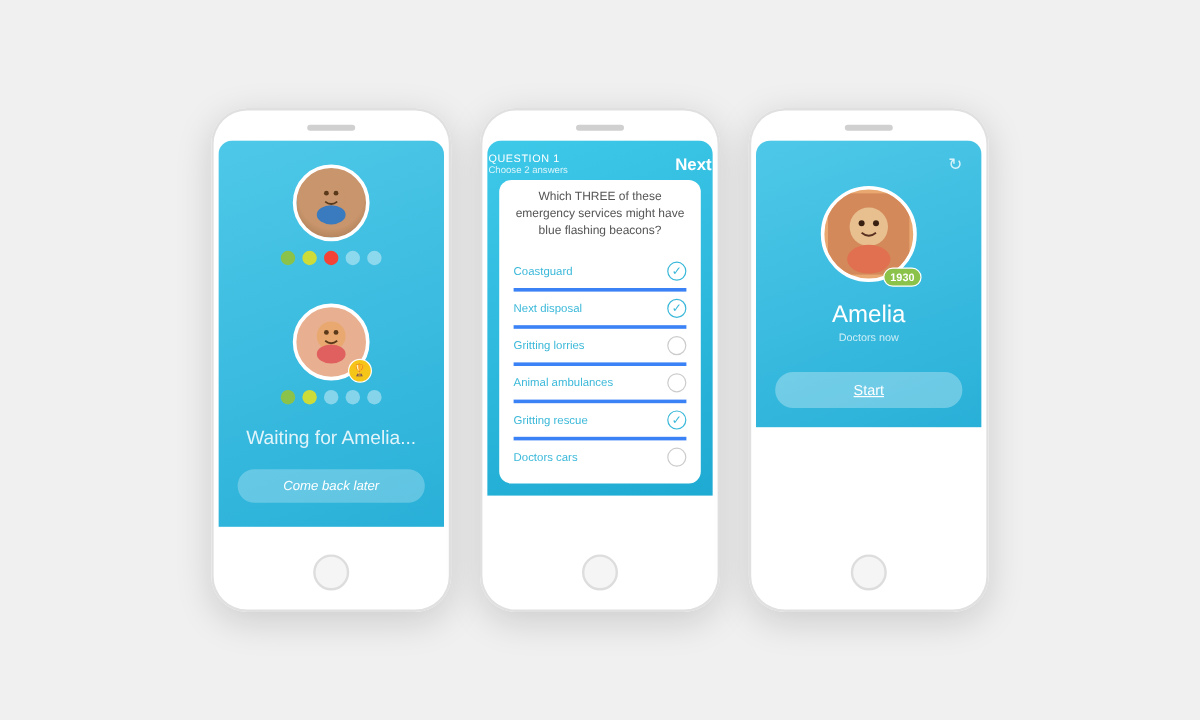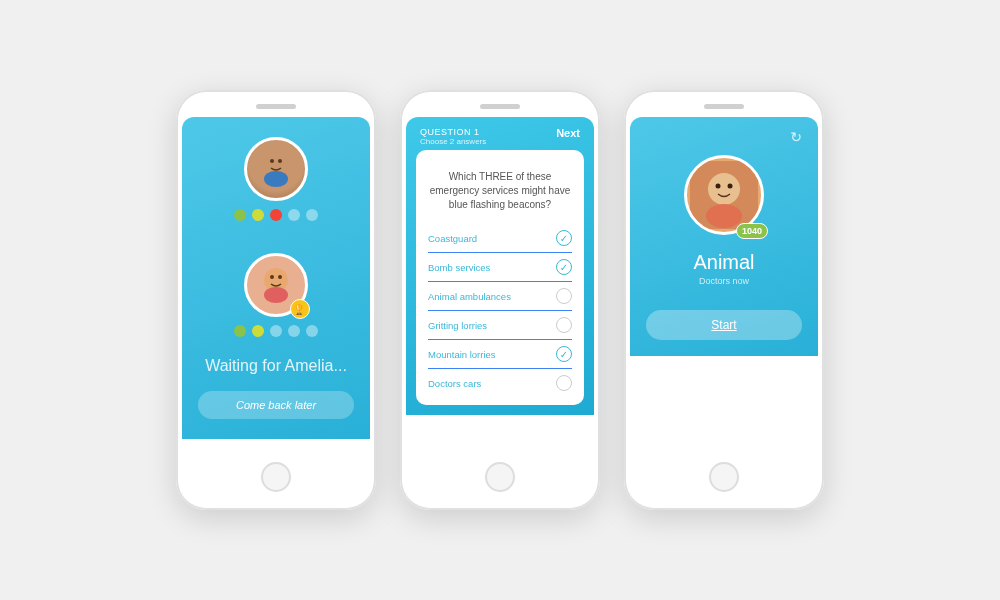--- a/index.html
+++ b/index.html
@@ -147,67 +147,67 @@
     .screen-2 {
       background: linear-gradient(160deg, #3ec9e9 0%, #1eaad2 100%);
       display: flex;
       flex-direction: column;
       align-items: stretch;
     }
 
     .quiz-header {
       display: flex;
       justify-content: space-between;
-      align-items: flex-start;
-      padding: 10px 14px 4px;
+      align-items: center;
+      padding: 10px 1px 4px;
       color: #fff;
     }
 
     .question-label {
       font-size: 9px;
       letter-spacing: 0.5px;
       color: #fff;
     }
 
     .choose-label {
       font-size: 8px;
       color: rgba(255,255,255,0.8);
     }
 
     .next-btn {
-      font-size: 11px;
+      font-size: 14px;
       color: #fff;
       font-weight: 600;
       cursor: pointer;
       background: none;
       border: none;
     }
 
     .quiz-card {
       background: #fff;
       margin: 0 10px 10px;
       border-radius: 10px;
-      padding: 20px 12px 8px;
+      padding: 8px 12px 8px;
       flex: 1;
     }
 
     .quiz-question {
       font-size: 10px;
       color: #555;
       text-align: center;
       margin-bottom: 12px;
       line-height: 1.4;
     }
 
     .quiz-option {
       display: flex;
       align-items: center;
       justify-content: space-between;
       padding: 6px 0;
-      border-bottom: 1px solid #3b82f6;
+      border-bottom: 3px solid #3b82f6;
     }
 
     .quiz-option:last-child { border-bottom: none; }
 
     .option-text {
       font-size: 9.5px;
       color: #3ab8d9;
     }
 
     .option-circle {
@@ -369,38 +369,38 @@
           <p class="quiz-question">Which THREE of these emergency services might have blue flashing beacons?</p>
 
           <div class="quiz-option">
             <span class="option-text">Coastguard</span>
             <div class="option-circle option-checked">
               <span class="check-mark">✓</span>
             </div>
           </div>
 
           <div class="quiz-option">
-            <span class="option-text">Bomb services</span>
+            <span class="option-text">Next disposal</span>
             <div class="option-circle option-checked">
               <span class="check-mark">✓</span>
             </div>
           </div>
 
           <div class="quiz-option">
+            <span class="option-text">Gritting lorries</span>
+            <div class="option-circle"></div>
+          </div>
+
+          <div class="quiz-option">
             <span class="option-text">Animal ambulances</span>
             <div class="option-circle"></div>
           </div>
 
           <div class="quiz-option">
-            <span class="option-text">Gritting lorries</span>
-            <div class="option-circle"></div>
-          </div>
-
-          <div class="quiz-option">
-            <span class="option-text">Mountain lorries</span>
+            <span class="option-text">Gritting rescue</span>
             <div class="option-circle option-checked">
               <span class="check-mark">✓</span>
             </div>
           </div>
 
           <div class="quiz-option">
             <span class="option-text">Doctors cars</span>
             <div class="option-circle"></div>
           </div>
         </div>
@@ -419,24 +419,24 @@
           <div style="width:80px;height:80px;border-radius:50%;overflow:hidden;border:3px solid #fff;background:#e8a870;display:flex;align-items:center;justify-content:center;">
             <svg width="68" height="68" viewBox="0 0 68 68">
               <rect width="68" height="68" fill="#d4895a"></rect>
               <circle cx="34" cy="28" r="16" fill="#e8c090"></circle>
               <ellipse cx="34" cy="55" rx="18" ry="12" fill="#e07050"></ellipse>
               <circle cx="28" cy="25" r="2.5" fill="#3a2010"></circle>
               <circle cx="40" cy="25" r="2.5" fill="#3a2010"></circle>
               <path d="M28 33 Q34 38 40 33" stroke="#5a3020" stroke-width="1.5" fill="none"></path>
             </svg>
           </div>
-          <div class="score-badge">1040</div>
+          <div class="score-badge">1930</div>
         </div>
 
-        <p class="profile-name">Animal</p>
+        <p class="profile-name">Amelia</p>
         <p class="online-status">Doctors now</p>
 
         <button class="start-btn">Start</button>
       </div>
     </div>
     <div class="phone-home-btn"></div>
   </div>
 
 </div>
 

